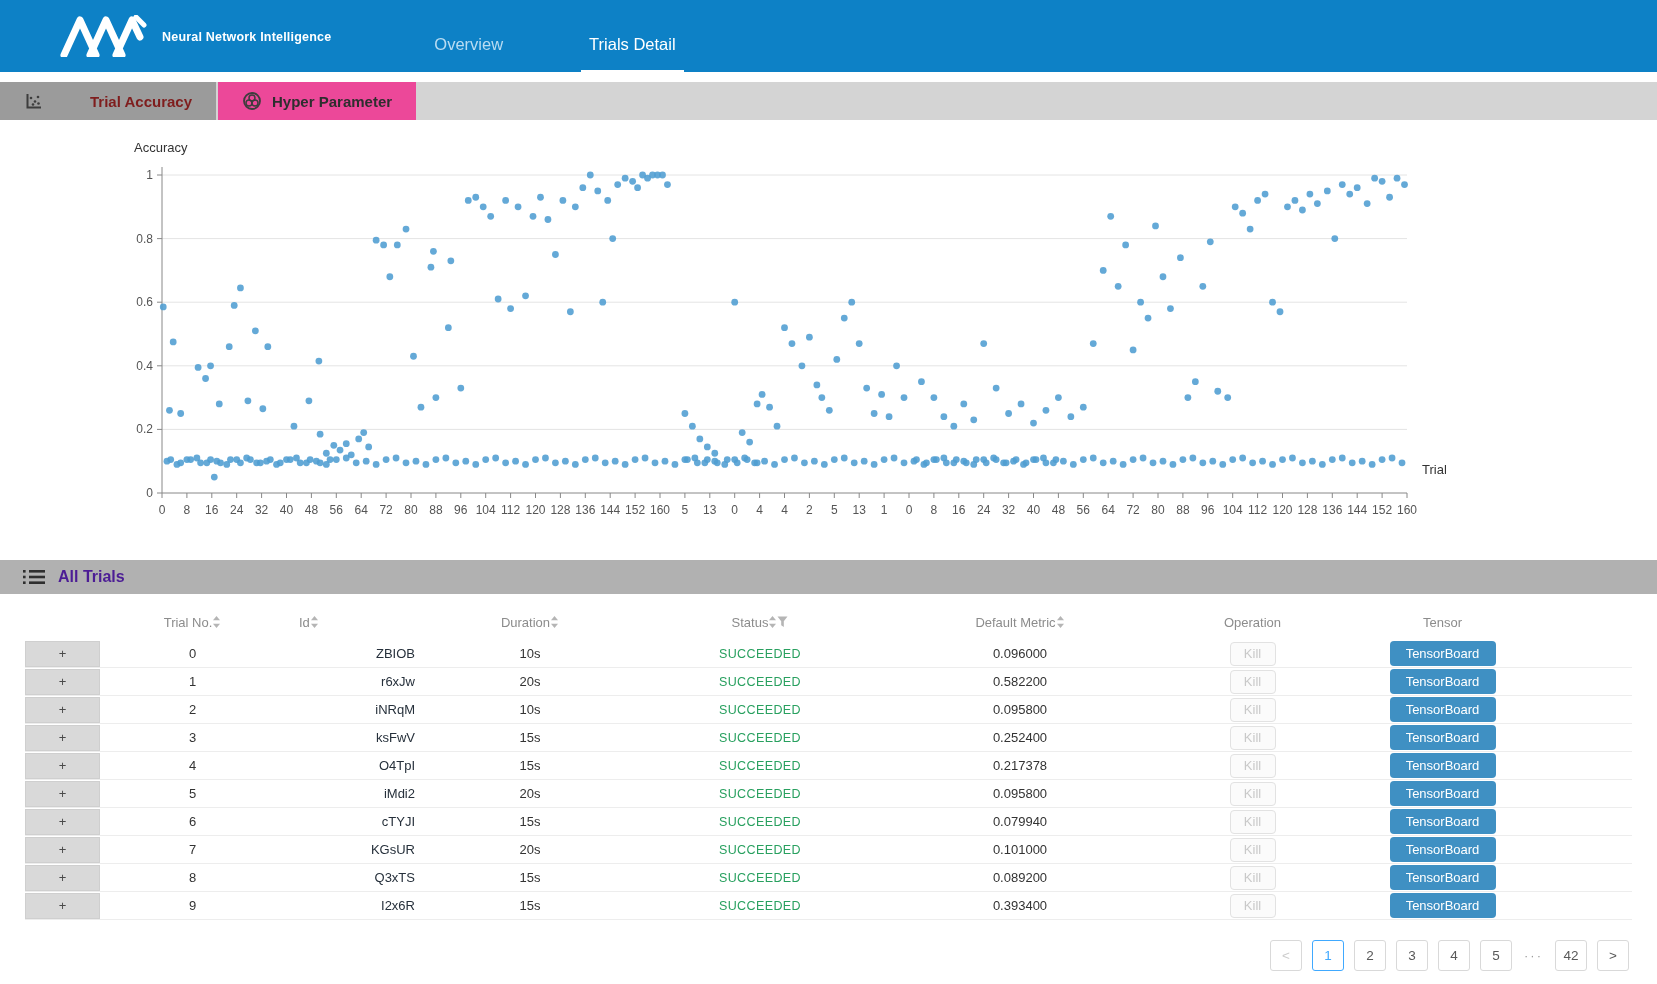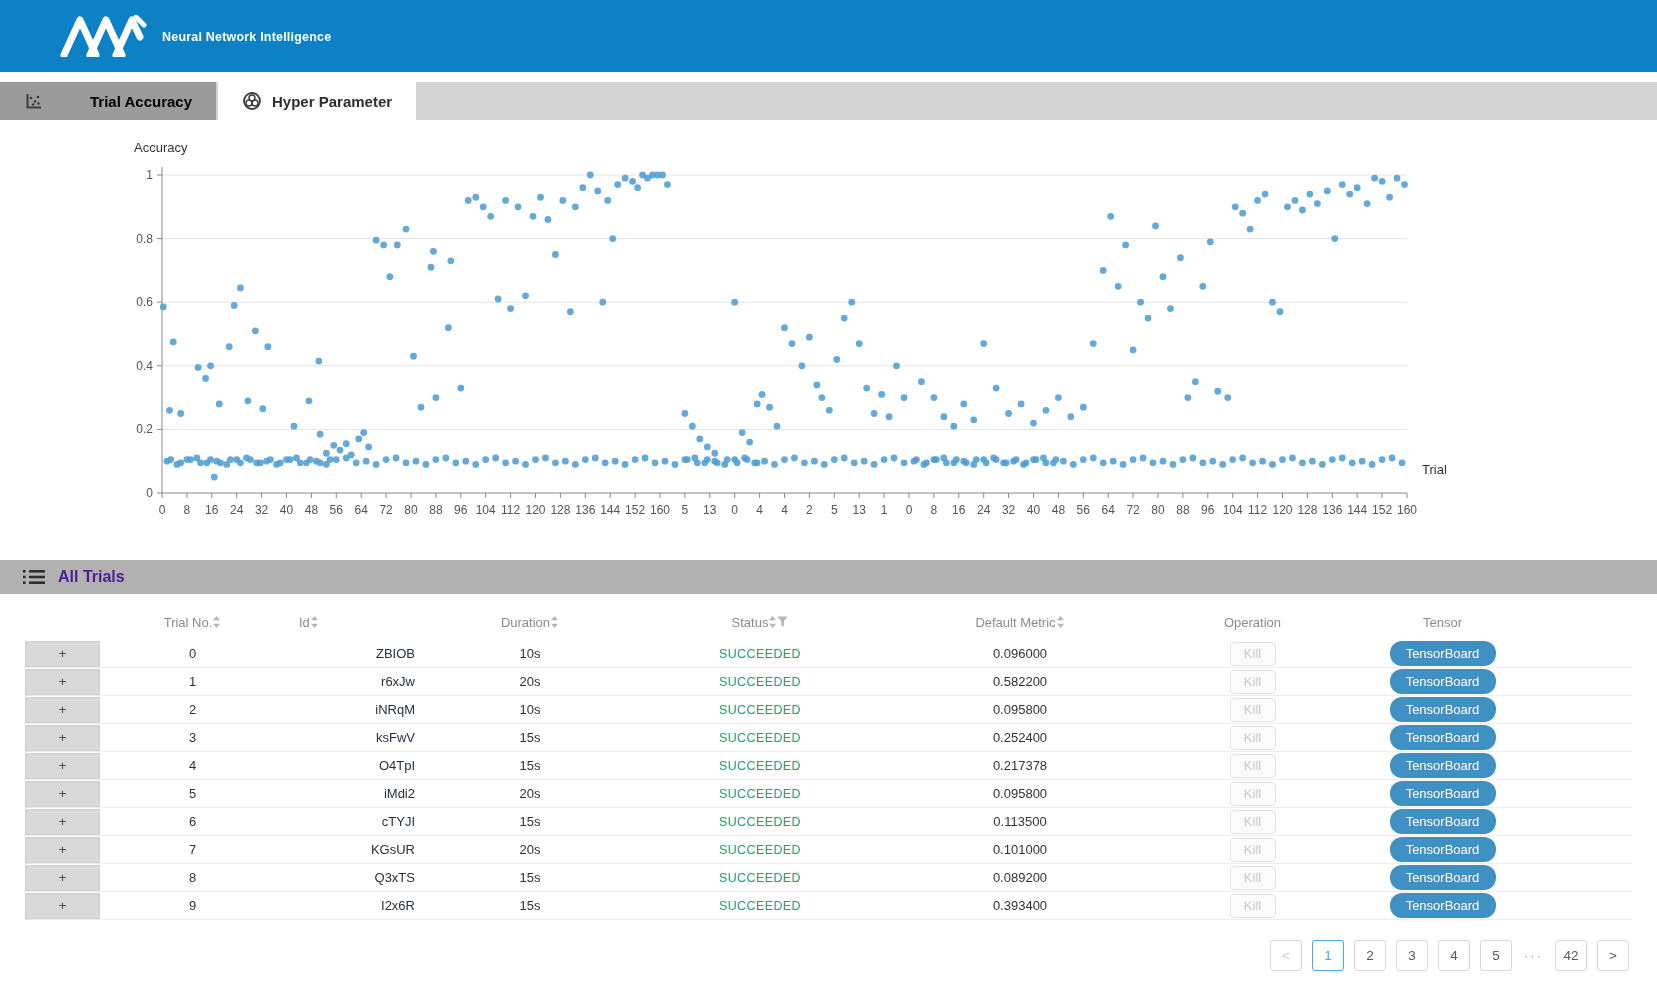--- a/index.html
+++ b/index.html
@@ -10,23 +10,23 @@
   .topbar { height:72px; background:#0d81c6; display:flex; align-items:center; }
   .brand { margin-left:58px; display:flex; flex-direction:row; align-items:center; cursor:pointer; }
   .logo-mark { display:block; }
   .brand-sub { color:#fff; font-size:12.5px; font-weight:bold; margin-top:2px; letter-spacing:0.2px; }
   .top-tabs { display:flex; margin-left:95px; gap:70px; height:100%; align-items:flex-end; }
   .top-tab { font-size:16.5px; color:#b9dcf2; padding:0 8px 18px 8px; cursor:pointer; }
   .top-tab.active { color:#ffffff; border-bottom:2px solid #fff; padding-bottom:16px; }
 
   
   .subtab-bar { margin-top:10px; height:38px; background:#d4d4d4; display:flex; }
-  .subtab { display:flex; align-items:center; gap:10px; padding:0 24px; background:#ffffff;
+  .subtab { display:flex; align-items:center; gap:10px; padding:0 24px; background:#ec4899;
             margin-right:2px; cursor:pointer; font-size:15px; font-weight:bold; color:#2e2e2e; }
-  .subtab.active { background:#9b9b9b; color:#000000;gap:47px; }
+  .subtab.active { background:#9b9b9b; color:#7f1d1d;gap:47px; }
   .subtab svg { flex:0 0 auto; }
 
   
   .chart-panel { position:relative; height:404px; margin-top:8px; }
   .tick-label { font-size:12px; fill:#555; font-family:"Liberation Sans",sans-serif; }
   .axis-title { font-size:13px; fill:#333; font-family:"Liberation Sans",sans-serif; }
 
   
   .section-bar { height:34px; background:#b1b1b1; display:flex; align-items:center; margin-top:28px; }
   .section-bar svg { margin-left:22px; }
@@ -41,21 +41,21 @@
   .hcell { display:flex; align-items:center; justify-content:center; cursor:pointer; }
   .hcell.left { justify-content:flex-start; padding-left:14px; }
   .hcell.plain { cursor:default; }
   .cell { text-align:center; font-size:13px; color:#333; }
   .cell.id { text-align:right; padding-left:14px; color:#26303b; }
   .cell.status { color:#28a05f; letter-spacing:0.4px; font-size:12.5px; }
   .expand-cell { background:#d9d9d9; border:1px solid #cfcfcf; height:26px; display:flex;
                  align-items:center; justify-content:center; color:#4a4a4a; font-size:13px; cursor:pointer; }
   .btn-kill { width:46px; height:24px; border:1px solid #e2e2e2; border-radius:4px; background:#fbfbfb;
               color:#c9c9c9; font-size:13px; font-family:inherit; cursor:not-allowed; }
-  .btn-tb { width:106px; height:25px; border:none; border-radius:12px; background:#3f90c3; color:#fff;
+  .btn-tb { width:106px; height:25px; border:none; border-radius:4px; background:#3f90c3; color:#fff;
             font-size:13px; font-family:inherit; cursor:pointer; }
   .op-cell, .tb-cell { display:flex; justify-content:center; }
 
   
   .pagination { display:flex; justify-content:flex-end; align-items:center; gap:10px; margin:20px 28px 0 0; }
   .pbtn { min-width:32px; height:31px; border:1px solid #d9d9d9; border-radius:3px; background:#fff;
           color:#595959; font-size:13.5px; font-family:inherit; cursor:pointer; }
   .pbtn.active { border-color:#40a9ff; color:#40a9ff; }
   .pbtn.disabled { color:#cccccc; cursor:default; }
   .pellipsis { color:#9b9b9b; font-size:13px; letter-spacing:2px; padding:0 2px; }
@@ -66,20 +66,24 @@
 <div class="app">
 
   <header class="topbar">
     <div class="brand">
       <svg class="logo-mark" width="104" height="42" viewBox="0 0 104 42">
         <path d="M6 40 L22 5 L38 40 M32 40 L48 5 L64 40 M58 40 L74 5 L82 22" fill="none" stroke="#ffffff" stroke-width="7" stroke-linecap="round" stroke-linejoin="round"></path>
         <path d="M78 2 L86 10" fill="none" stroke="#ffffff" stroke-width="5" stroke-linecap="round"></path>
       </svg>
       <div class="brand-sub">Neural Network Intelligence</div>
     </div>
+    <nav class="top-tabs">
+      <div class="top-tab">Overview</div>
+      <div class="top-tab active">Trials Detail</div>
+    </nav>
   </header>
 
   <div class="subtab-bar">
     <div class="subtab active">
       <svg width="19" height="19" viewBox="0 0 19 19">
         <path d="M3.5 2 V15.5 H17" fill="none" stroke="#3d3d3d" stroke-width="2"></path>
         <circle cx="7" cy="6" r="1.3" fill="#3d3d3d"></circle>
           <circle cx="11" cy="9.5" r="1.3" fill="#3d3d3d"></circle>
         <circle cx="14" cy="5" r="1.3" fill="#3d3d3d"></circle>
           <circle cx="9" cy="12.5" r="1.3" fill="#3d3d3d"></circle>
@@ -693,21 +697,21 @@
           <div class="tb-cell">
             <button class="btn-tb">TensorBoard</button>
           </div>
         </div>
         <div class="trow body-row">
           <div class="expand-cell">+</div>
           <div class="cell">6</div>
           <div class="cell id">cTYJI</div>
           <div class="cell">15s</div>
           <div class="cell status">SUCCEEDED</div>
-          <div class="cell">0.113500</div>
+          <div class="cell">0.079940</div>
           <div class="op-cell">
             <button class="btn-kill" disabled="">Kill</button>
           </div>
           <div class="tb-cell">
             <button class="btn-tb">TensorBoard</button>
           </div>
         </div>
         <div class="trow body-row">
           <div class="expand-cell">+</div>
           <div class="cell">7</div>

